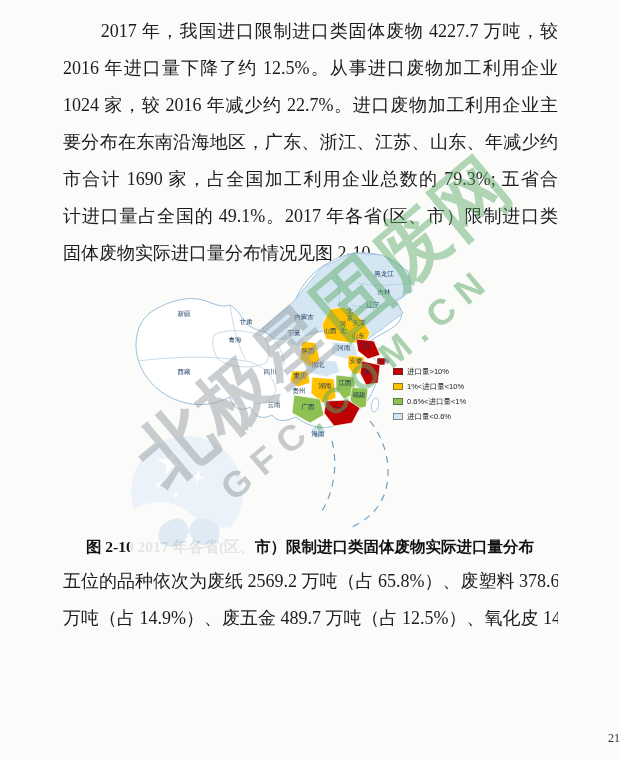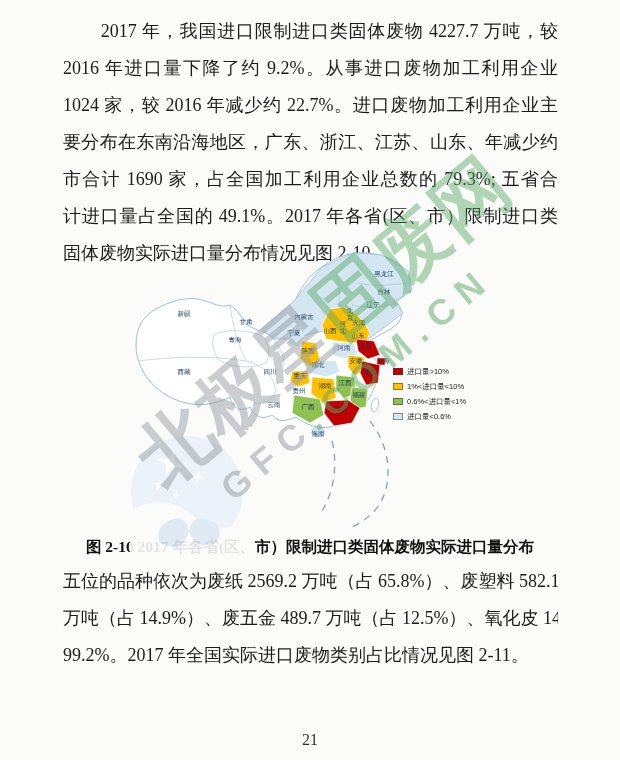--- a/index.html
+++ b/index.html
@@ -23,21 +23,21 @@
   #para1{top:13px;}
   #para2{top:563px;}
   
   .caption{
     position:absolute;left:0;top:537px;width:620px;
     text-align:center;font-weight:bold;font-size:15.5px;color:#111;
   }
   
   .pageno{
     position:absolute;left:0;top:731px;width:620px;
-    text-align:center;font-size:16px;color:#333;
+    text-align:right;font-size:12px;color:#333;
   }
   
   .mapbox{position:absolute;left:122px;top:243px;width:380px;height:296px;z-index:2;}
   .mapbox svg{position:absolute;left:0;top:0;}
   
   .legend{
     position:absolute;left:271px;top:124px;z-index:3;
     font-family:"Liberation Sans","DejaVu Sans",sans-serif;
     font-size:7.5px;color:#1a1a1a;
   }
@@ -64,21 +64,21 @@
   .wm-en .g1{color:rgba(150,157,163,0.52);}
   .wm-en .g2{color:rgba(88,168,98,0.50);}
 </style>
 </head>
 <body>
 
 <div class="page">
 
   <div class="para" id="para1">
       <div class="tline indent">2017 年，我国进口限制进口类固体废物 4227.7 万吨，较</div>
-      <div class="tline">2016 年进口量下降了约 9.2%。从事进口废物加工利用企业</div>
+      <div class="tline">2016 年进口量下降了约 12.5%。从事进口废物加工利用企业</div>
       <div class="tline">1024 家，较 2016 年减少约 22.7%。进口废物加工利用企业主</div>
       <div class="tline">要分布在东南沿海地区，广东、浙江、江苏、山东、年减少约</div>
       <div class="tline">市合计 1690 家，占全国加工利用企业总数的 79.3%; 五省合</div>
       <div class="tline">计进口量占全国的 49.1%。2017 年各省(区、市）限制进口类</div>
       <div class="tline last">固体废物实际进口量分布情况见图 2-10。</div>
     </div>
 
   <div class="bjx-logo">
     <svg width="124" height="124" viewBox="0 0 124 124">
       <circle cx="61" cy="59" r="56" fill="#EAF2F9"></circle>
@@ -203,20 +203,19 @@
         </div>
       </div>
   </div>
 
   <div class="wm wm-cn"><span class="g1">北极星</span><span class="g2">固废网</span></div>
   <div class="wm wm-en"><span class="g1">GFC</span><span class="g2">.COM.CN</span></div>
 
   <div class="caption">图 2-10 2017 年各省(区、市）限制进口类固体废物实际进口量分布</div>
 
   <div class="para" id="para2">
-      <div class="tline">五位的品种依次为废纸 2569.2 万吨（占 65.8%）、废塑料 582.1</div>
+      <div class="tline">五位的品种依次为废纸 2569.2 万吨（占 65.8%）、废塑料 378.6</div>
       <div class="tline">万吨（占 14.9%）、废五金 489.7 万吨（占 12.5%）、氧化皮 147.4</div>
-      <div class="tline last">99.2%。2017 年全国实际进口废物类别占比情况见图 2-11。</div>
     </div>
 
   <div class="pageno">21</div>
 
 </div>
 
 </body></html>

